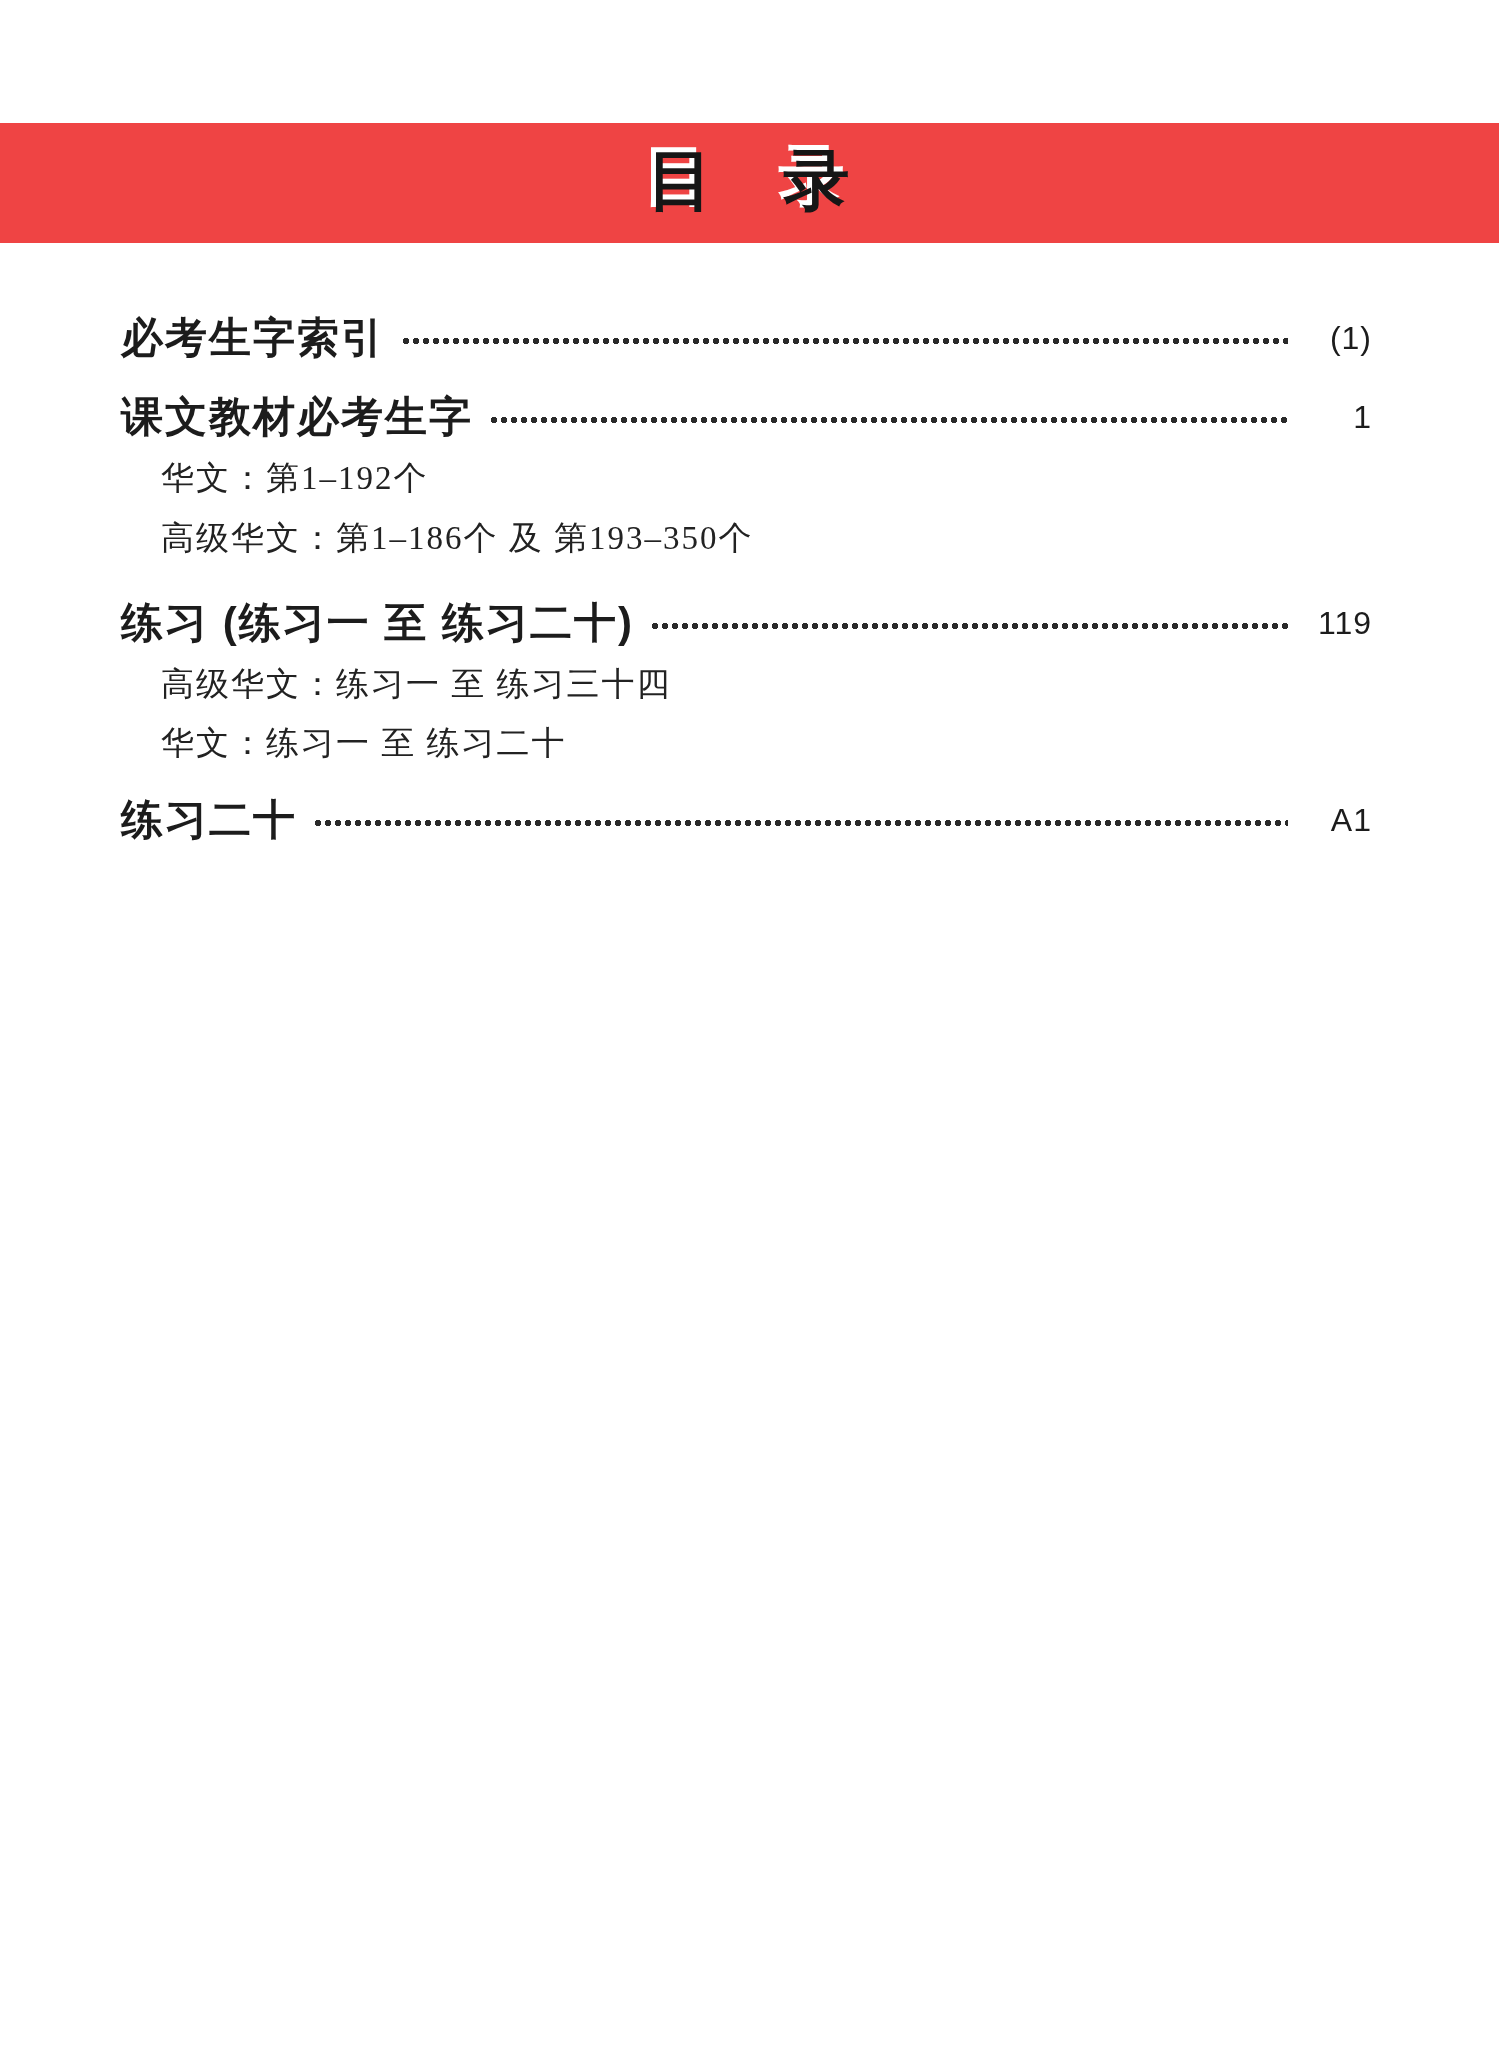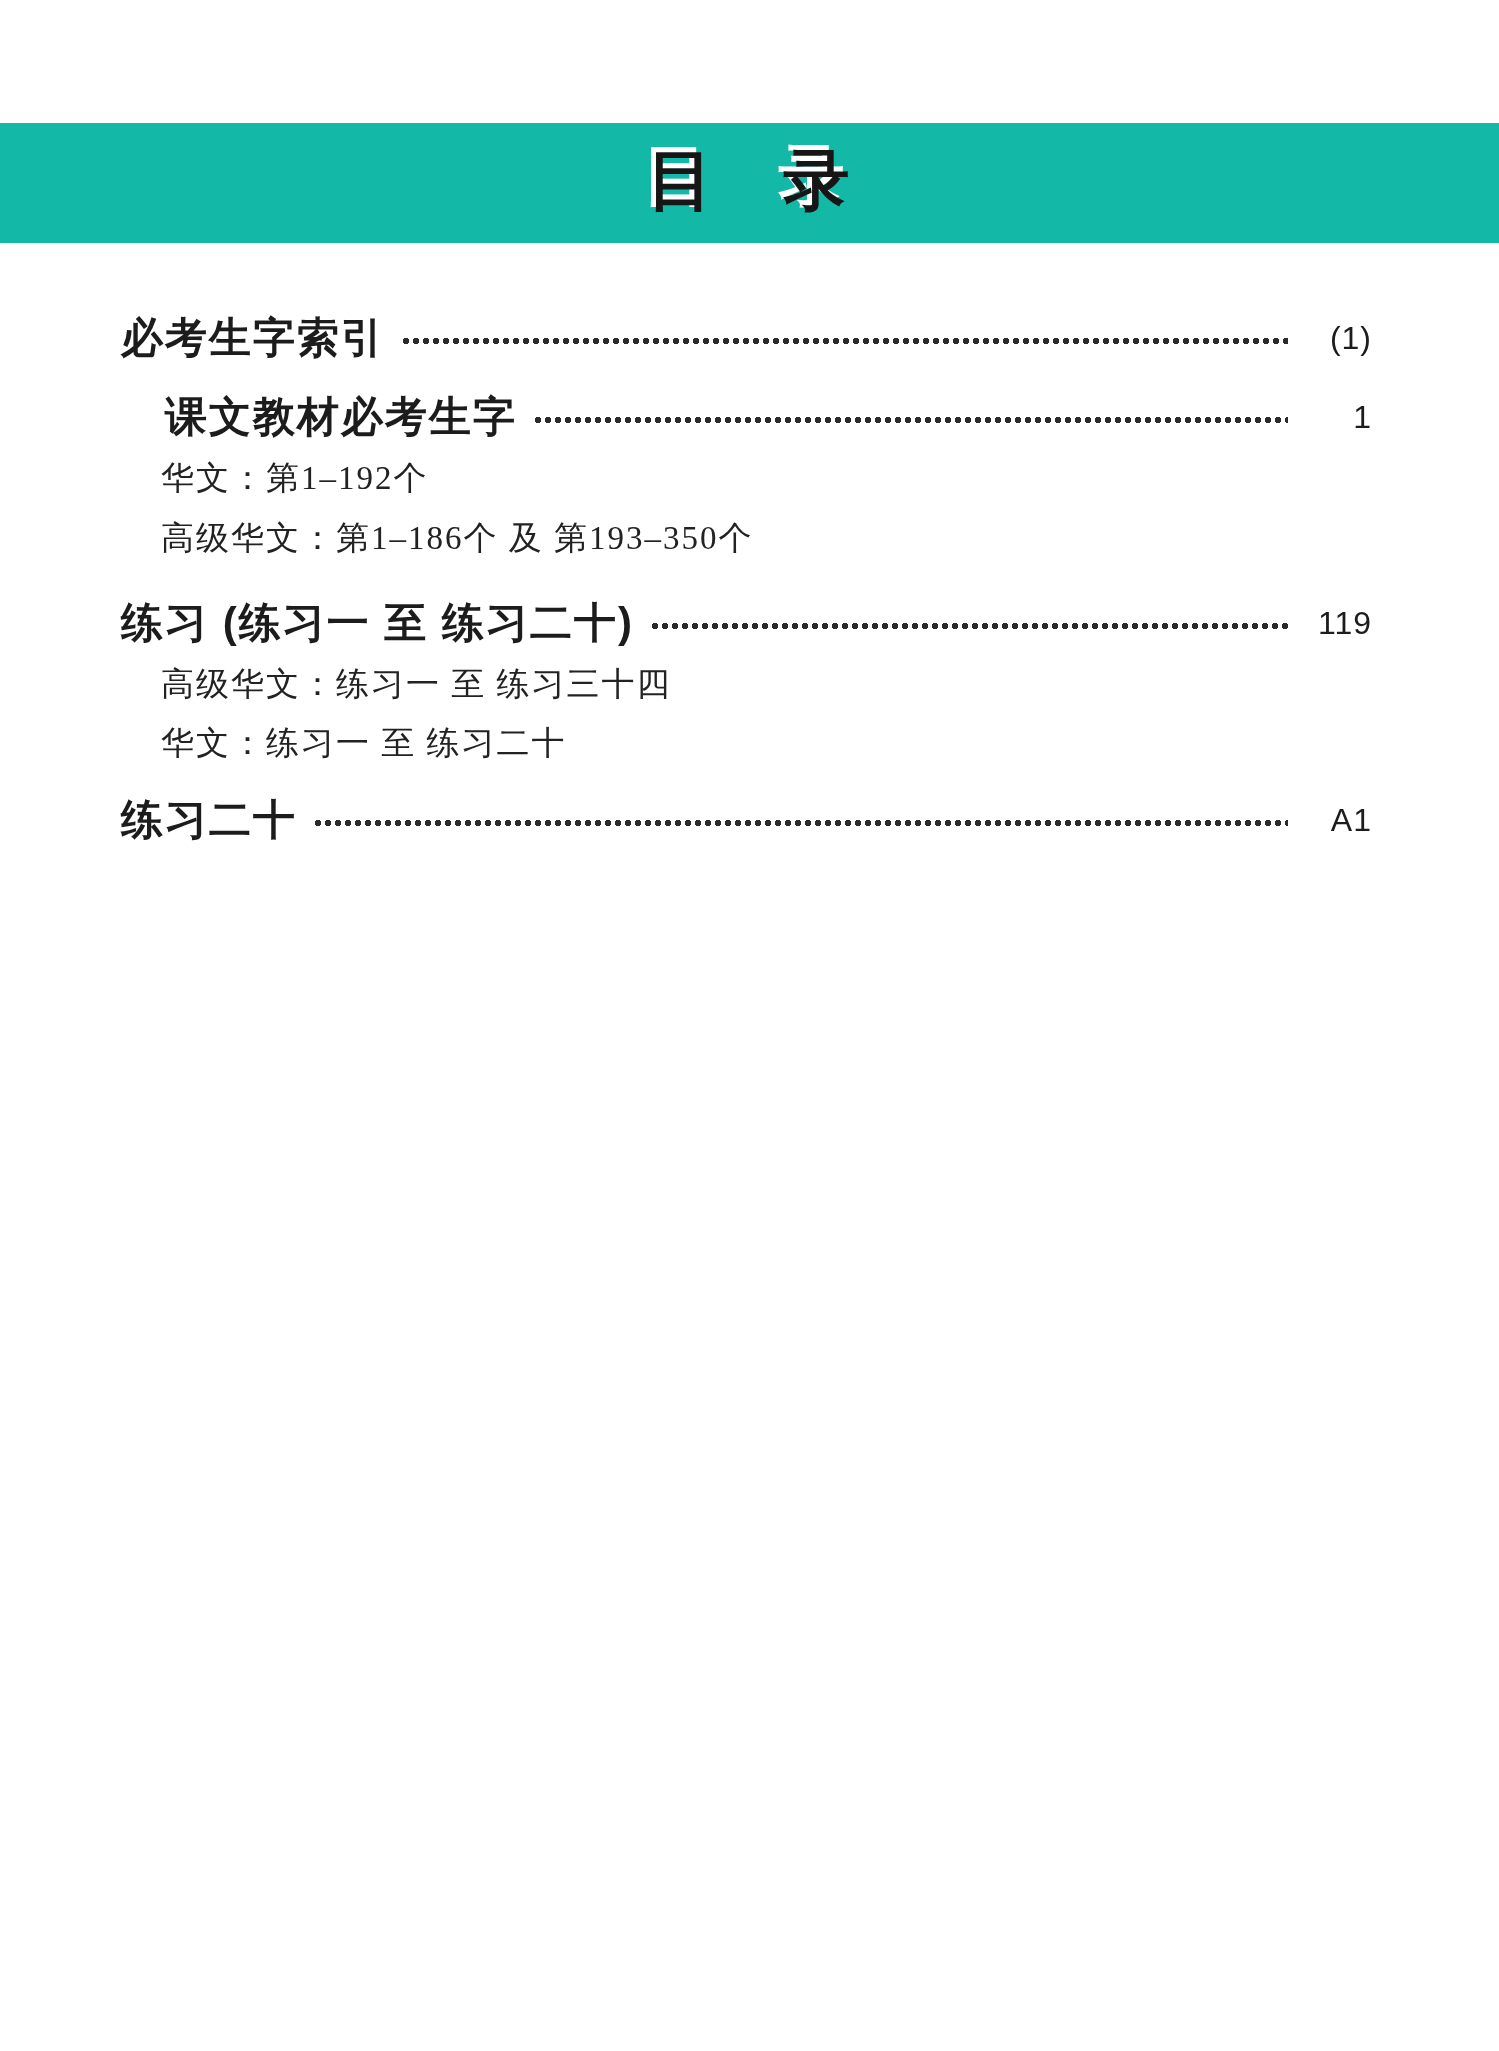--- a/index.html
+++ b/index.html
@@ -13,21 +13,21 @@
     overflow: hidden;
     padding-top: 123px;
     font-family: "Liberation Sans", sans-serif;
     color: #1f1f1f;
   }
 
   
   .banner {
     width: 100%;
     height: 120px;
-    background: #14b8a6;
+    background: #ef4444;
     display: flex;
     align-items: center;
     justify-content: center;
   }
   .banner-title {
     font-family: "Liberation Sans", sans-serif;
     font-size: 66px;
     font-weight: 700;
     color: #161616;
     letter-spacing: 2px;
@@ -78,21 +78,21 @@
     text-align: right;
     font-family: "Liberation Sans", sans-serif;
     font-weight: 400;
     font-size: 32px;
     color: #1c1c1c;
     letter-spacing: 1px;
   }
 
   
   .r-e1  { margin-top: 75px; }
-  .r-e2  { margin-top: 39px; margin-left: 44px; }
+  .r-e2  { margin-top: 39px; }
   .r-s1a { margin-top: 21px; align-items: center; }
   .r-s1b { margin-top: 20px; }
   .r-e3  { margin-top: 45px; }
   .r-s2a { margin-top: 19px; }
   .r-s2b { margin-top: 21px; }
   .r-e4  { margin-top: 37px; }
 </style>
 </head>
 <body>
 

